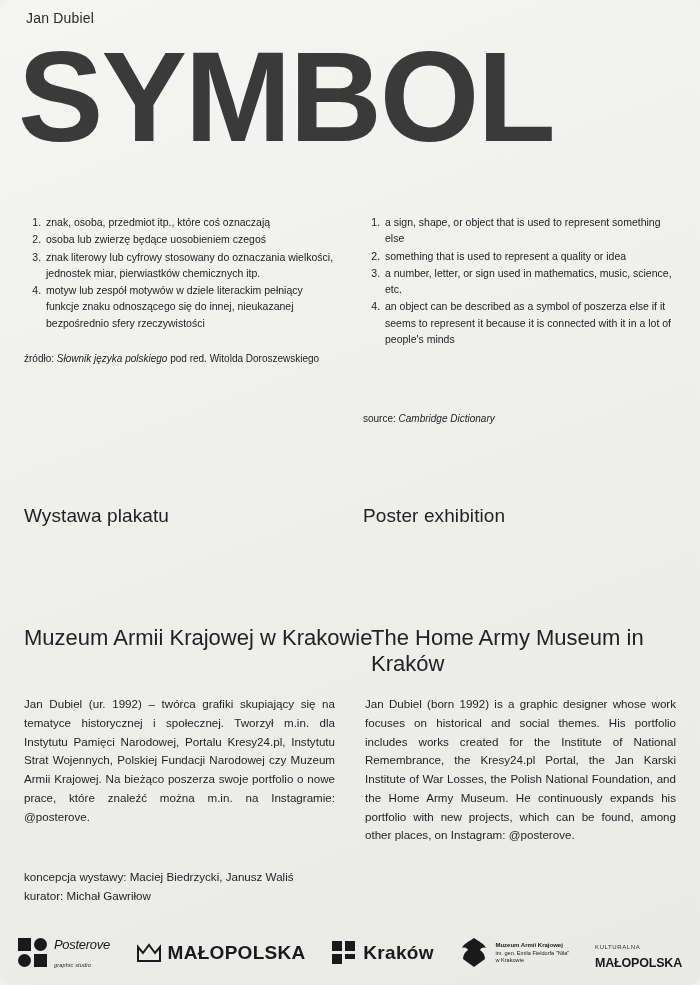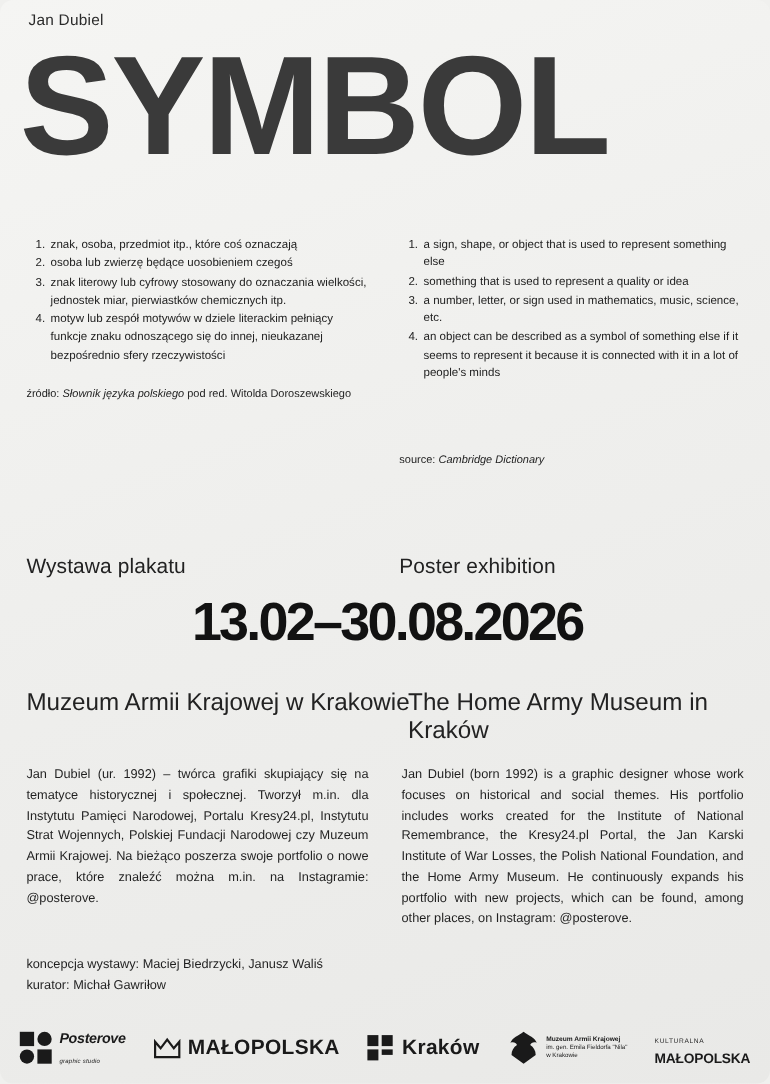--- a/index.html
+++ b/index.html
@@ -170,21 +170,21 @@
     position: absolute;
     background: #1a1a1a;
     display: block;
   }
   .mark-posterove i.a { left: 0; top: 0; width: 13px; height: 13px; }
   .mark-posterove i.b { left: 16px; top: 0; width: 13px; height: 13px; border-radius: 50%; }
   .mark-posterove i.c { left: 0; top: 16px; width: 13px; height: 13px; border-radius: 50%; }
   .mark-posterove i.d { left: 16px; top: 16px; width: 13px; height: 13px; }
   .posterove-word {
     font-style: italic;
-    font-weight: bold;
+    font-weight: normal;
     font-size: 13px;
     letter-spacing: -0.3px;
   }
   .posterove-sub {
     font-size: 5.5px;
     font-style: italic;
     letter-spacing: 0.2px;
   }
   .mark-malopolska {
     width: 26px; height: 26px;
@@ -228,39 +228,38 @@
         <span class="src-label">źródło:</span>
         <span class="src-italic">Słownik języka polskiego</span>
         <span>pod red. Witolda Doroszewskiego</span>
       </div>
     </div>
     <div class="def-col col-right">
       <ol class="def-list">
         <li>a sign, shape, or object that is used to represent something else</li>
         <li>something that is used to represent a quality or idea</li>
         <li>a number, letter, or sign used in mathematics, music, science, etc.</li>
-        <li>an object can be described as a symbol of something else if it seems to represent it because it is connected with it in a lot of people's minds</li>
+        <li>an object can be described as a symbol of poszerza else if it seems to represent it because it is connected with it in a lot of people's minds</li>
       </ol>
       <div class="source">
         <span class="src-label">source:</span>
         <span class="src-italic">Cambridge Dictionary</span>
       </div>
     </div>
   </div>
 
   <div class="mid">
     <div class="mid-col">
       <div class="mid-head">Wystawa plakatu</div>
     </div>
     <div class="mid-col">
       <div class="mid-head">Poster exhibition</div>
     </div>
   </div>
 
-  <div class="date-wrap">13.02–30.08.2026</div>
 
   <div class="mid-venue venue-left">Muzeum Armii Krajowej w Krakowie</div>
   <div class="mid-venue venue-right">The Home Army Museum in Kraków</div>
 
   <div class="bio">
     <div class="bio-col">Jan Dubiel (ur. 1992) – twórca grafiki skupiający się na tematyce historycznej i społecznej. Tworzył m.in. dla Instytutu Pamięci Narodowej, Portalu Kresy24.pl, Instytutu Strat Wojennych, Polskiej Fundacji Narodowej czy Muzeum Armii Krajowej. Na bieżąco poszerza swoje portfolio o nowe prace, które znaleźć można m.in. na Instagramie: @posterove.</div>
     <div class="bio-col">Jan Dubiel (born 1992) is a graphic designer whose work focuses on historical and social themes. His portfolio includes works created for the Institute of National Remembrance, the Kresy24.pl Portal, the Jan Karski Institute of War Losses, the Polish National Foundation, and the Home Army Museum. He continuously expands his portfolio with new projects, which can be found, among other places, on Instagram: @posterove.</div>
   </div>
 
   <div class="credits">

